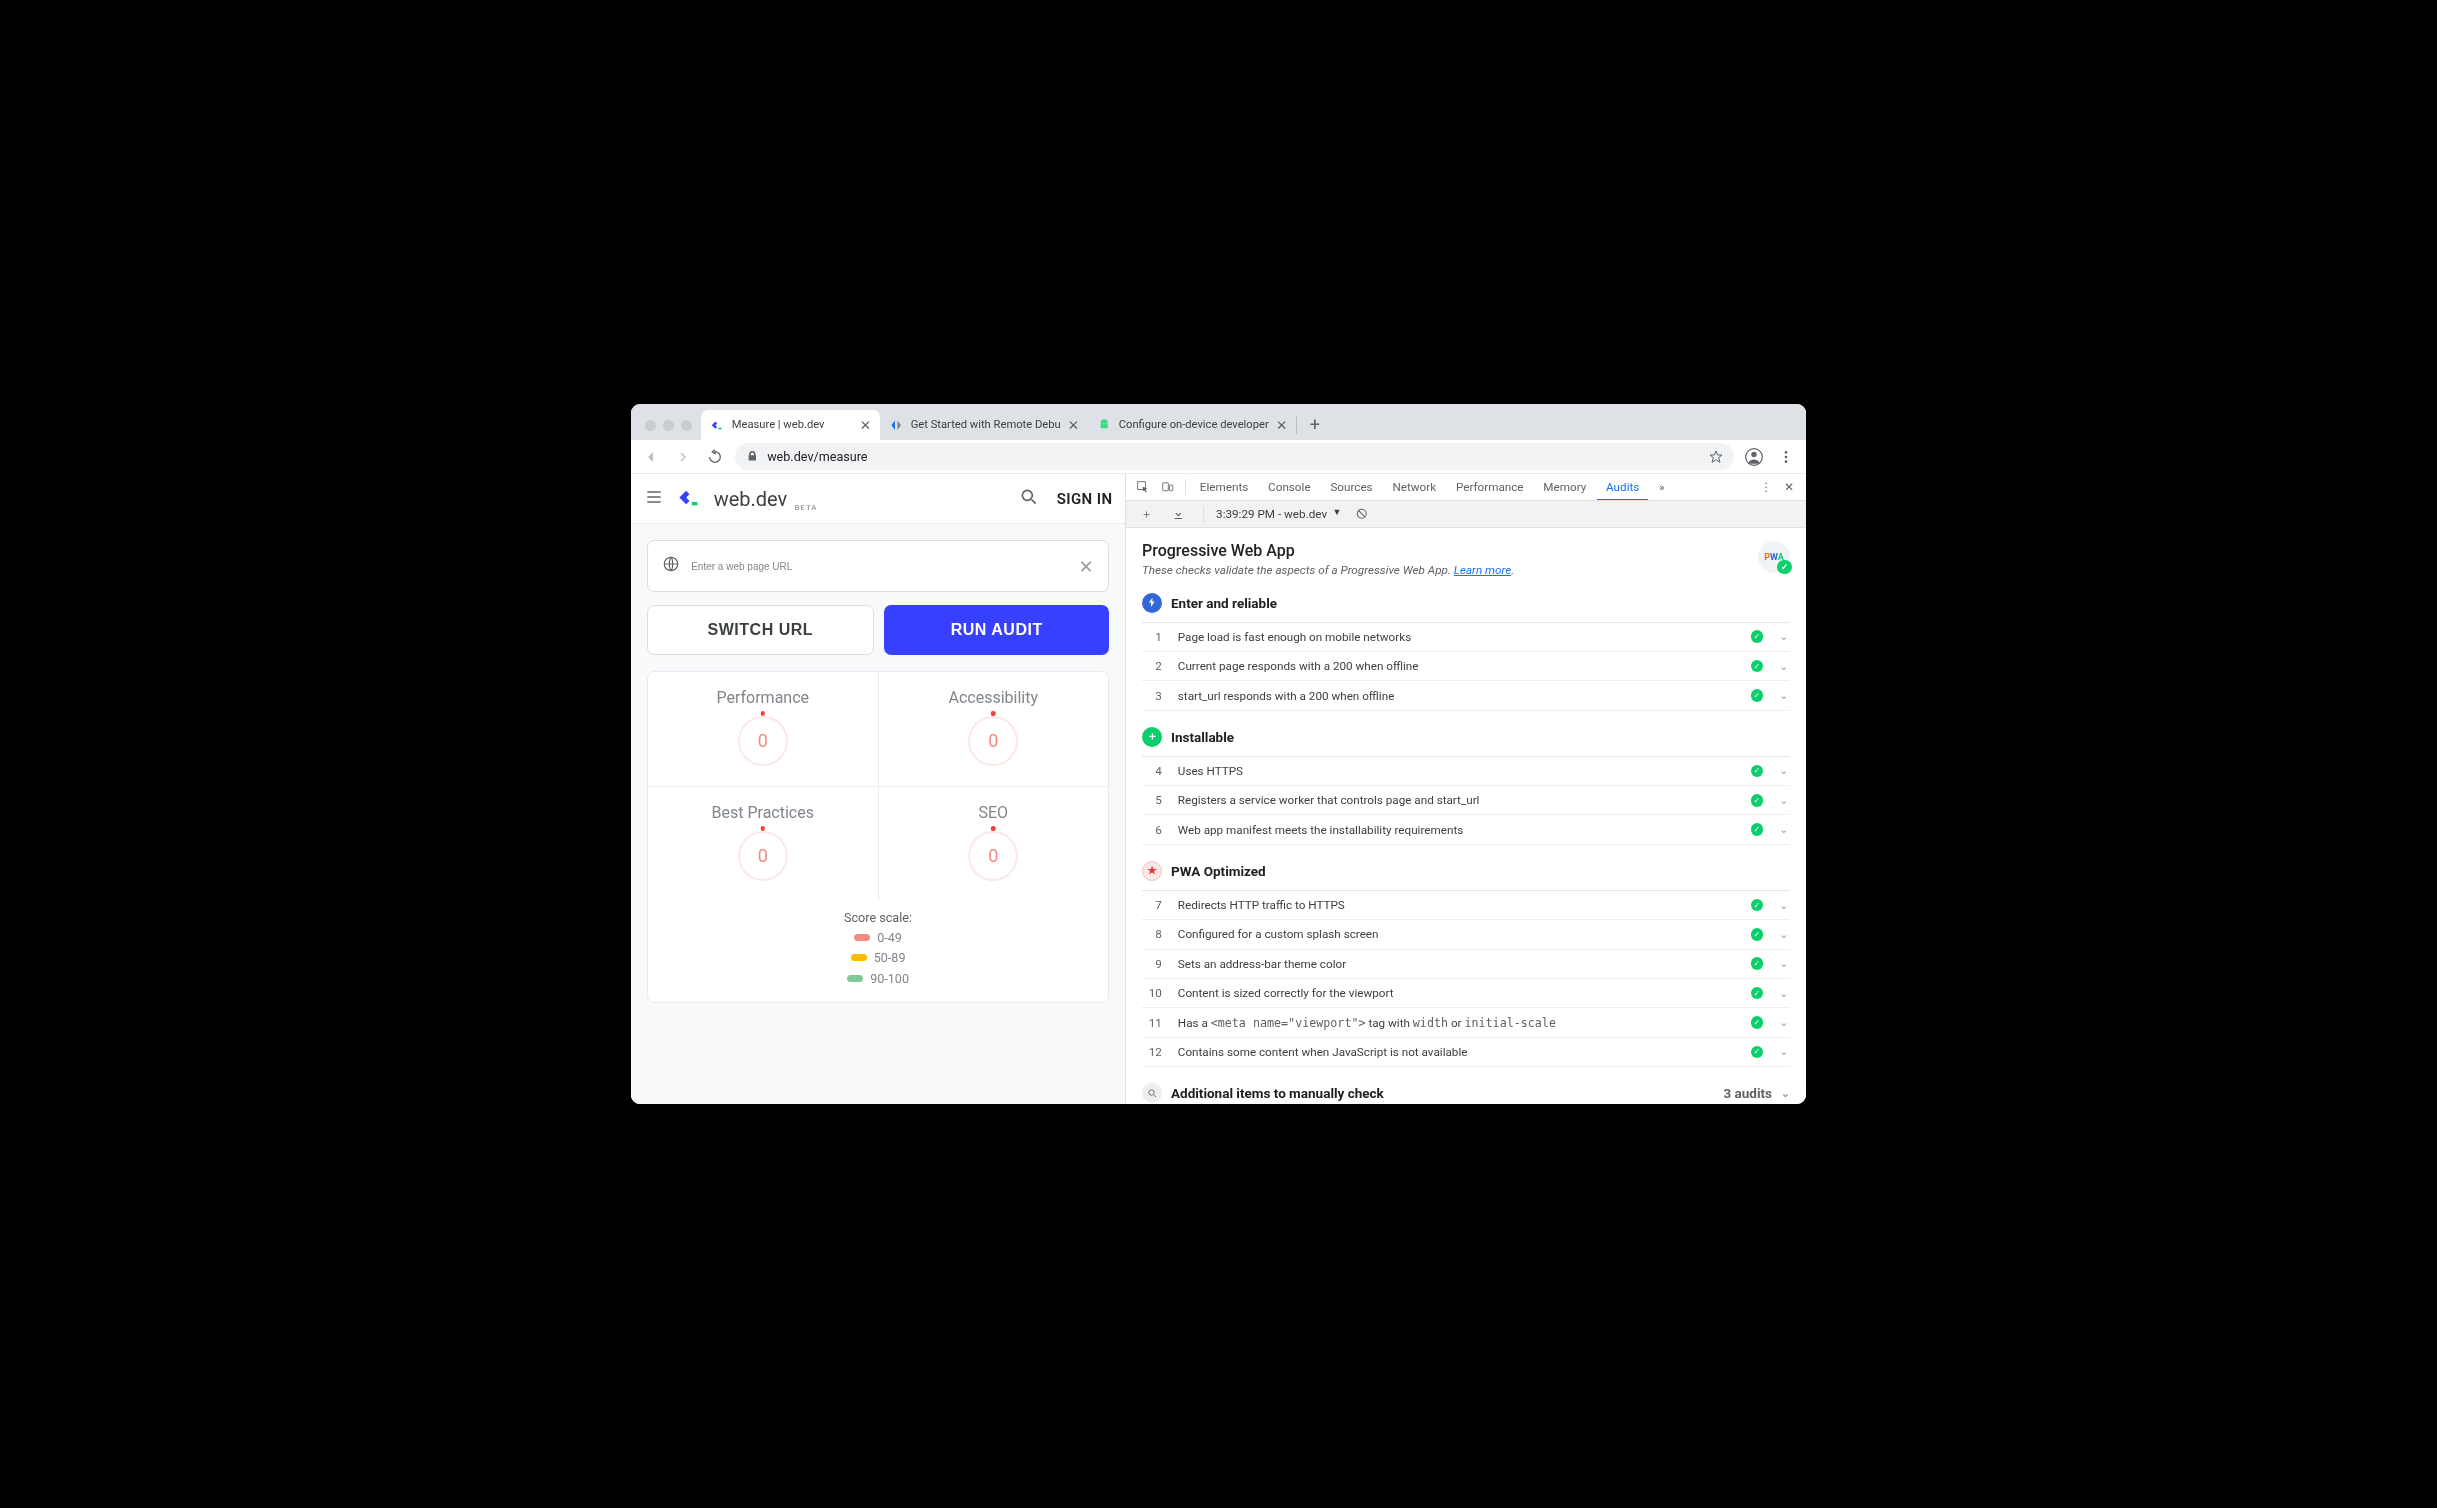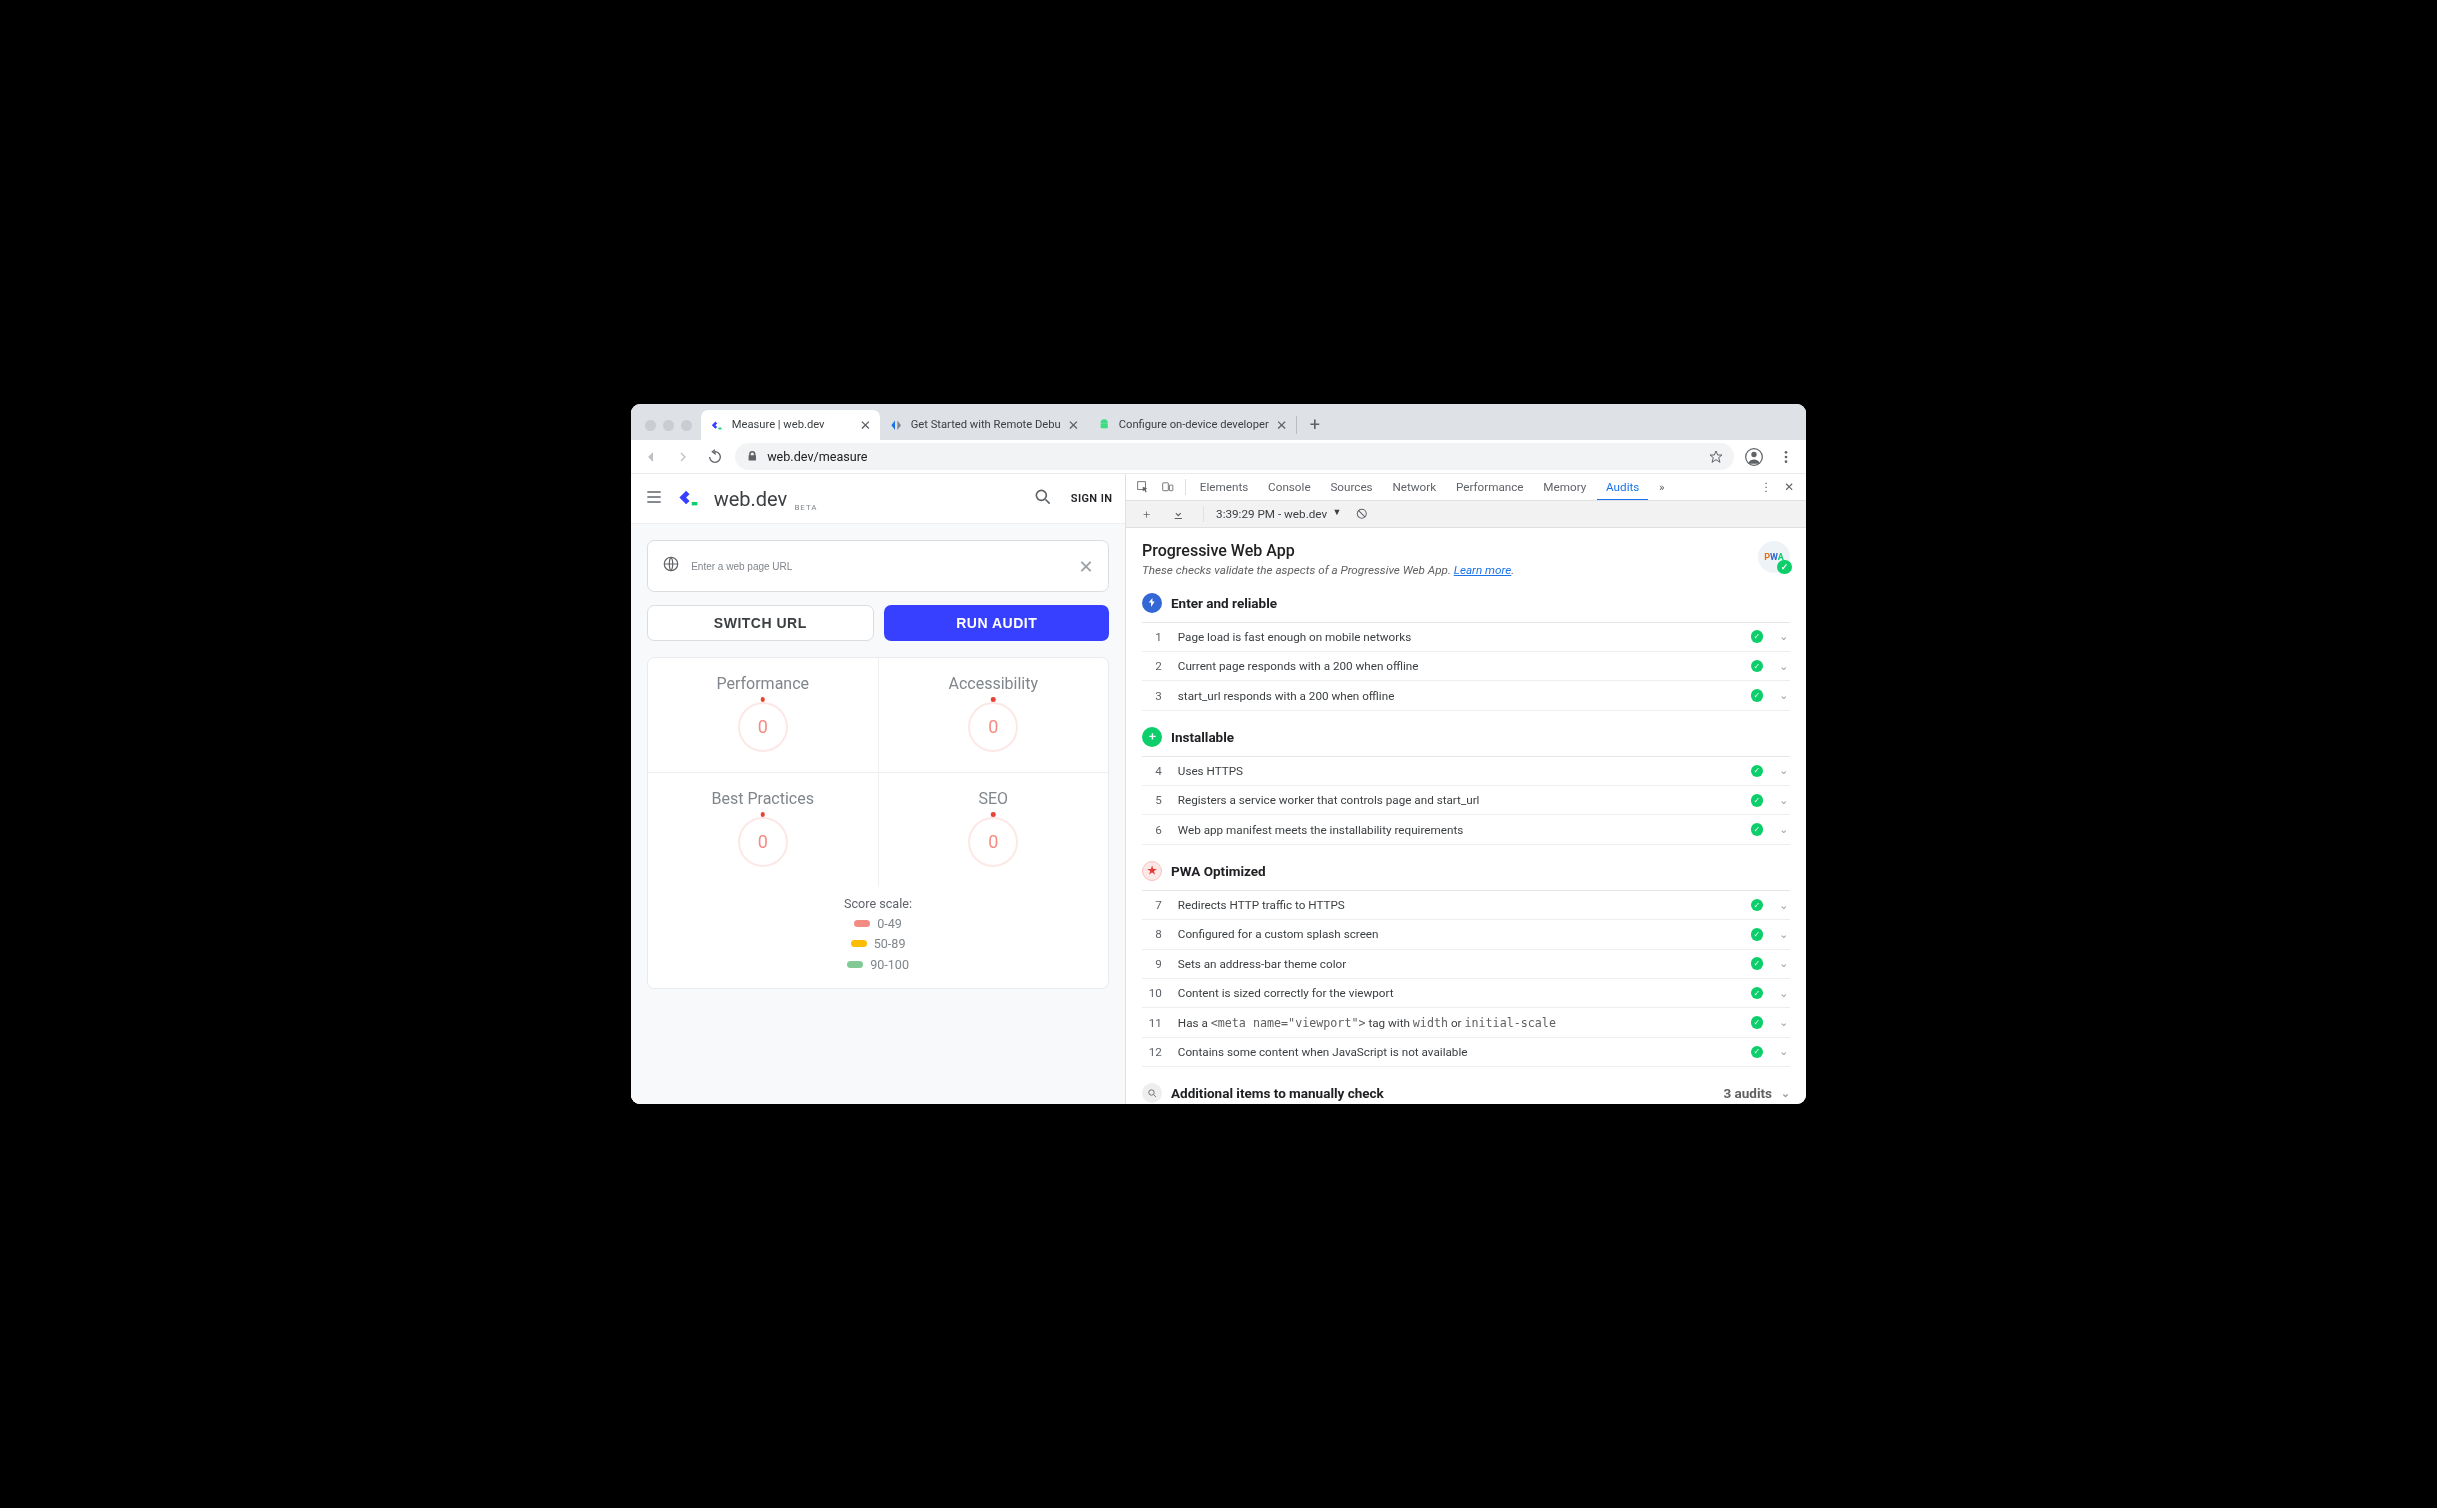--- a/index.html
+++ b/index.html
@@ -109,21 +109,21 @@
     gap: 10.8px;
   }
   .menu-icon { width:21.5px; color:#5f6368; cursor:pointer; }
   .logo {
     display: flex; align-items:center; gap:7.2px;
     font-size: 20px; color:#3c4043;
   }
   .logo .betatag { position:relative; top:9px; font-size:8px; letter-spacing:0.9px; color:#80868b; }
   .wd-header-right { margin-left:auto; display:flex; align-items:center; gap:18px; }
   .search-icon { color:#5f6368; }
-  .signin { font-weight:600; font-size:11px; letter-spacing:0.4px; cursor:pointer; }
+  .signin { font-weight:600; font-size:15px; letter-spacing:0.4px; cursor:pointer; }
   .page-body {
     flex:1;
     background: #f8f9fa;
     padding: 16px;
     overflow: auto;
   }
   .url-box {
     background:#fff;
     border:0.9px solid #dadce0;
     border-radius:7.2px;
@@ -135,22 +135,22 @@
     font-size:15.2px;
     color:#80868b;
   }
   .url-box input {
     border:none; outline:none; flex:1; font-size:10px; color:#202124;
   }
   .url-box input::placeholder { color:#80868b; }
   .url-clear { color:#9aa0a6; cursor:pointer; font-size:18px; }
   .btn-row { display:flex; gap:10.8px; margin-top:12.6px; }
   .btn {
-    flex:1; height:36px; border-radius:7.2px; border:none;
-    font-weight:600; letter-spacing:0.5px; font-size:14px; cursor:pointer;
+    flex:1; height:50px; border-radius:7.2px; border:none;
+    font-weight:600; letter-spacing:0.5px; font-size:16px; cursor:pointer;
   }
   .btn.switch { background:#fff; border:0.9px solid #dadce0; color:#3c4043; }
   .btn.run { background:#3740ff; color:#fff; }
   .scores {
     margin-top:16px;
     background:#fff;
     border:0.9px solid #e8eaed;
     border-radius:7.2px;
   }
   .score-row { display:flex; }

